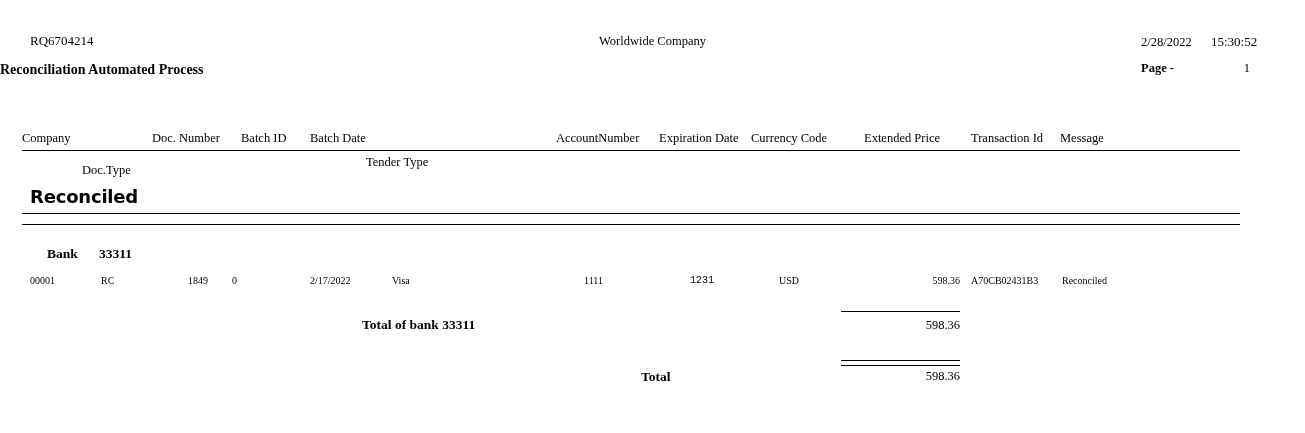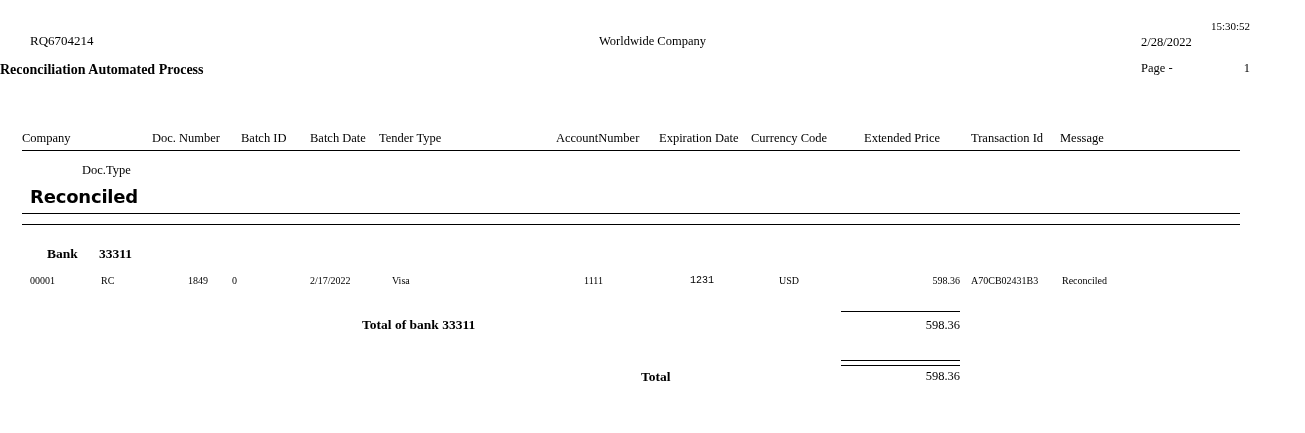--- a/index.html
+++ b/index.html
@@ -46,28 +46,29 @@
   }
   .hdr-date {
     position: absolute;
     left: 1141px;
     top: 35px;
     font-size: 12.5px;
   }
   .hdr-time {
     position: absolute;
     left: 1211px;
-    top: 20px;
-    font-size: 11px;
+    top: 34px;
+    font-size: 13px;
   }
   .hdr-page-label {
     position: absolute;
     left: 1141px;
     top: 61px;
     font-size: 12.5px;
+    font-weight: bold;
   }
   .hdr-page-number {
     position: absolute;
     left: 1236px;
     top: 61px;
     font-size: 12.5px;
     width: 14px;
     text-align: right;
   }
 
@@ -163,21 +164,21 @@
   <div class="hdr-date">2/28/2022</div>
   <div class="hdr-time">15:30:52</div>
   <div class="hdr-page-label">Page -</div>
   <div class="hdr-page-number">1</div>
 
   <div class="col-head" style="left:22px;">Company</div>
   <div class="col-head" style="left:82px;margin-top:32px;">Doc.Type</div>
   <div class="col-head" style="left:152px;">Doc. Number</div>
   <div class="col-head" style="left:241px;">Batch ID</div>
   <div class="col-head" style="left:310px;">Batch Date</div>
-  <div class="col-head" style="left:379px;">Tender Type</div>
+  <div class="col-head" style="left:366px;margin-top:24px;">Tender Type</div>
   <div class="col-head" style="left:556px;">AccountNumber</div>
   <div class="col-head" style="left:659px;">Expiration Date</div>
   <div class="col-head" style="left:751px;">Currency Code</div>
   <div class="col-head" style="left:864px;">Extended Price</div>
   <div class="col-head" style="left:971px;">Transaction Id</div>
   <div class="col-head" style="left:1060px;">Message</div>
 
   <div class="rule rule-thin" style="left:22px; top:150px; width:1218px;"></div>
 
   <div class="section-title">Reconciled</div>

